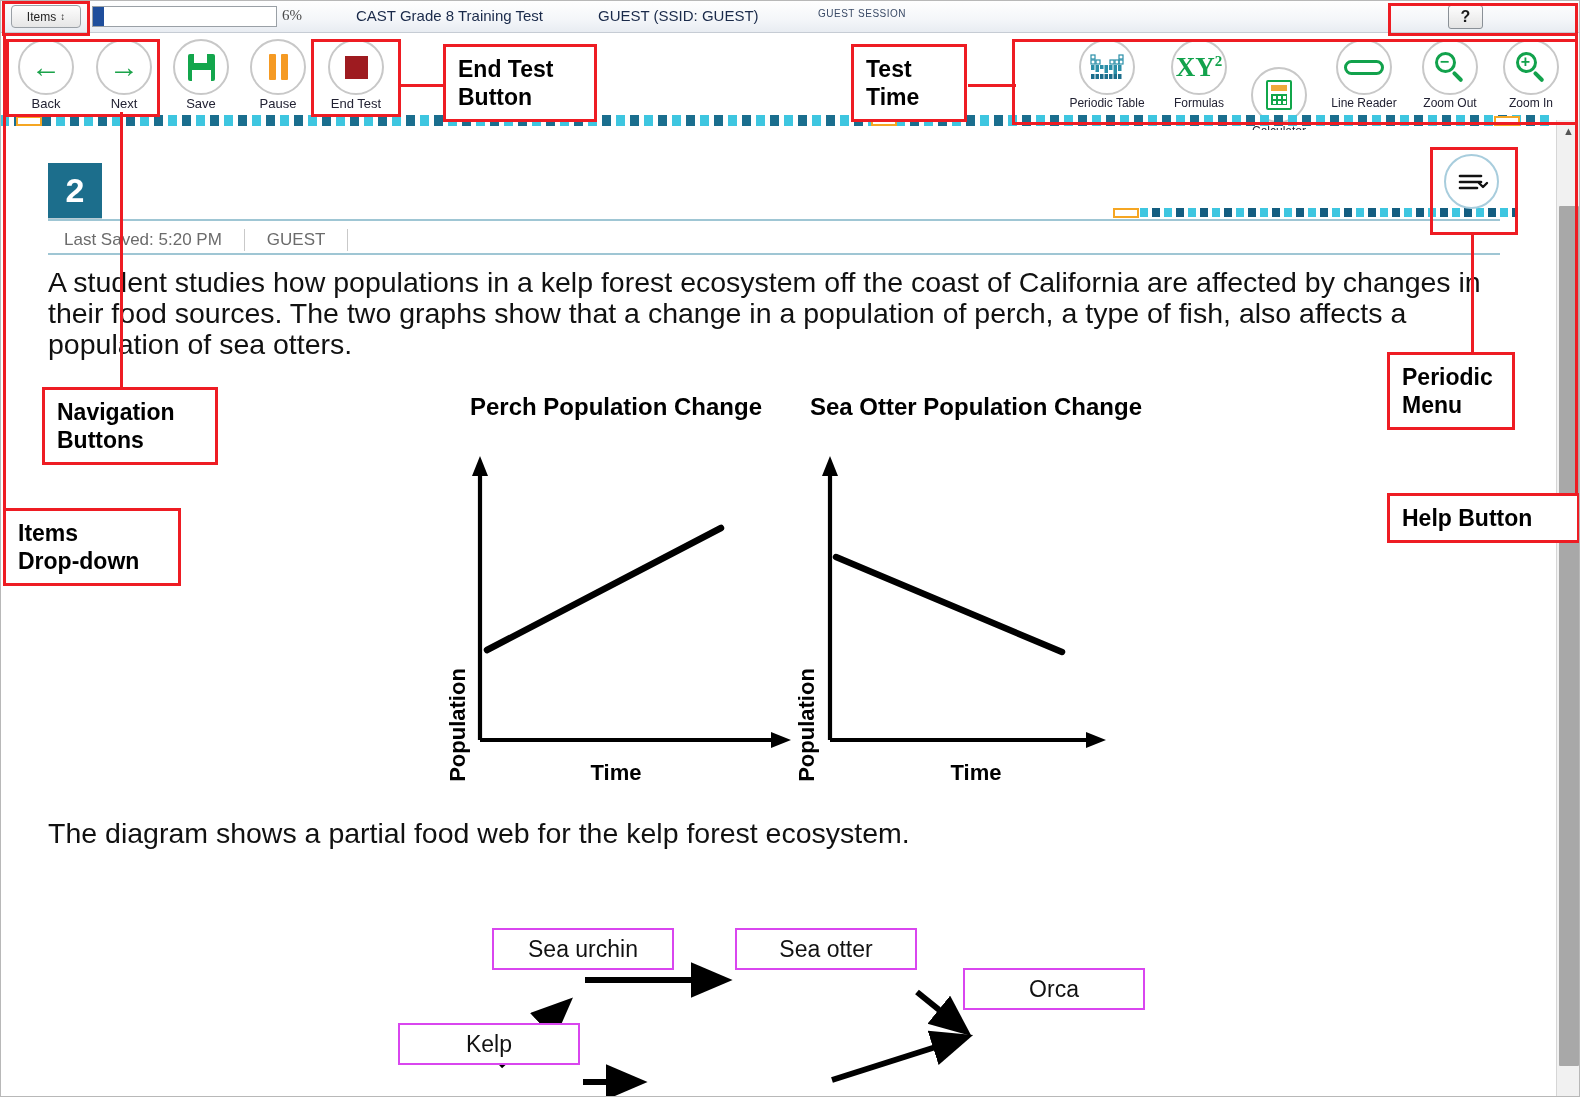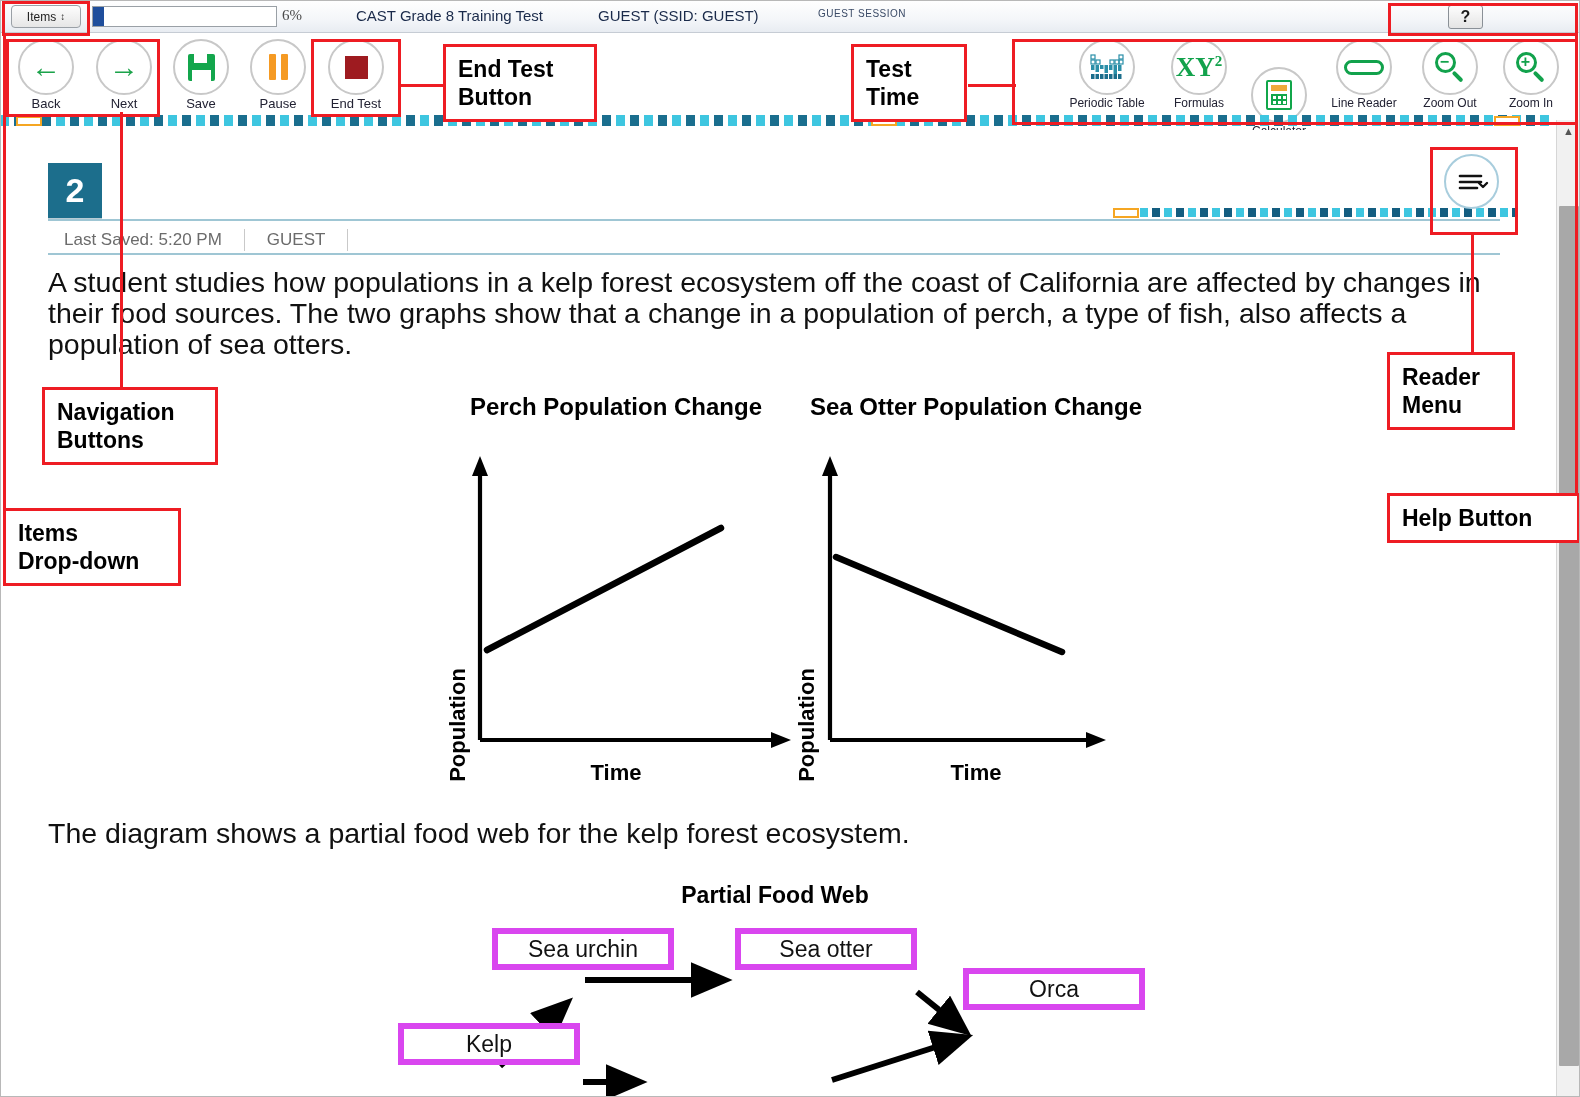--- a/index.html
+++ b/index.html
@@ -185,21 +185,21 @@
     position:absolute; font-size:22px; font-weight:bold; color:#000;
     text-align:center;
   }
 
   
   #fw-title{
     position:absolute; left:560px; top:752px; width:430px;
     text-align:center; font-size:23px; font-weight:bold; color:#000;
   }
   .fwbox{
-    position:absolute; border:6px solid #d946ef; background:#fff;
+    position:absolute; border:2px solid #d946ef; background:#fff;
     display:flex; align-items:center; justify-content:center;
     font-size:23px; color:#111;
     font-family:"Liberation Sans",sans-serif;
   }
 
   
   #vscroll{
     position:absolute; right:0; top:120px; width:24px; height:977px;
     background:#f1f1f1; border-left:1px solid #d6d6d6;
   }
@@ -434,21 +434,20 @@
     <line x1="40" y1="290" x2="300" y2="290" stroke="#000" stroke-width="4.2"></line>
     <polygon points="316,290 296,282 296,298" fill="#000"></polygon>
 
     <line x1="46" y1="107" x2="272" y2="202" stroke="#000" stroke-width="6.5" stroke-linecap="round"></line>
   </svg>
   <div class="ylab" style="left:737px; top:582px; width:140px; text-align:center;">Population</div>
   <div class="xlab" style="left:790px; top:630px; width:372px;">Time</div>
 
   <div class="stem" id="stem2">The diagram shows a partial food web for the kelp forest ecosystem.</div>
 
-  <div id="fw-title">Partial Food Web</div>
 
   <svg style="position:absolute;left:380px;top:790px;" width="800" height="180" viewBox="0 0 800 180">
     <defs>
       <marker id="ah" markerWidth="7" markerHeight="7" refX="5.4" refY="3" orient="auto">
         <polygon points="0,0 7,3 0,6" fill="#000"></polygon>
       </marker>
     </defs>
 
     <line x1="205" y1="60" x2="343" y2="60" stroke="#000" stroke-width="6" marker-end="url(#ah)"></line>
 
@@ -496,21 +495,21 @@
 <div class="annbox" style="left:1012px; top:39px; width:566px; height:86px;"></div>
 <div class="annline" style="left:968px; top:84px; width:48px; height:3px;"></div>
 <div class="annlabel" style="left:851px; top:44px; width:116px;">
   <div>Test</div>
   <div>Time</div>
 </div>
 
 <div class="annbox" style="left:1430px; top:147px; width:88px; height:88px;"></div>
 <div class="annline" style="left:1471px; top:232px; width:3px; height:120px;"></div>
 <div class="annlabel" style="left:1387px; top:352px; width:128px;">
-  <div>Reader</div>
+  <div>Periodic</div>
   <div>Menu</div>
 </div>
 
 <div class="annbox" style="left:1388px; top:3px; width:190px; height:33px;"></div>
 <div class="annline" style="left:1575px; top:33px; width:3px; height:460px;"></div>
 <div class="annlabel" style="left:1387px; top:493px; width:193px;">
   <div>Help Button</div>
 </div>
 
 <div id="pageborder"></div>

